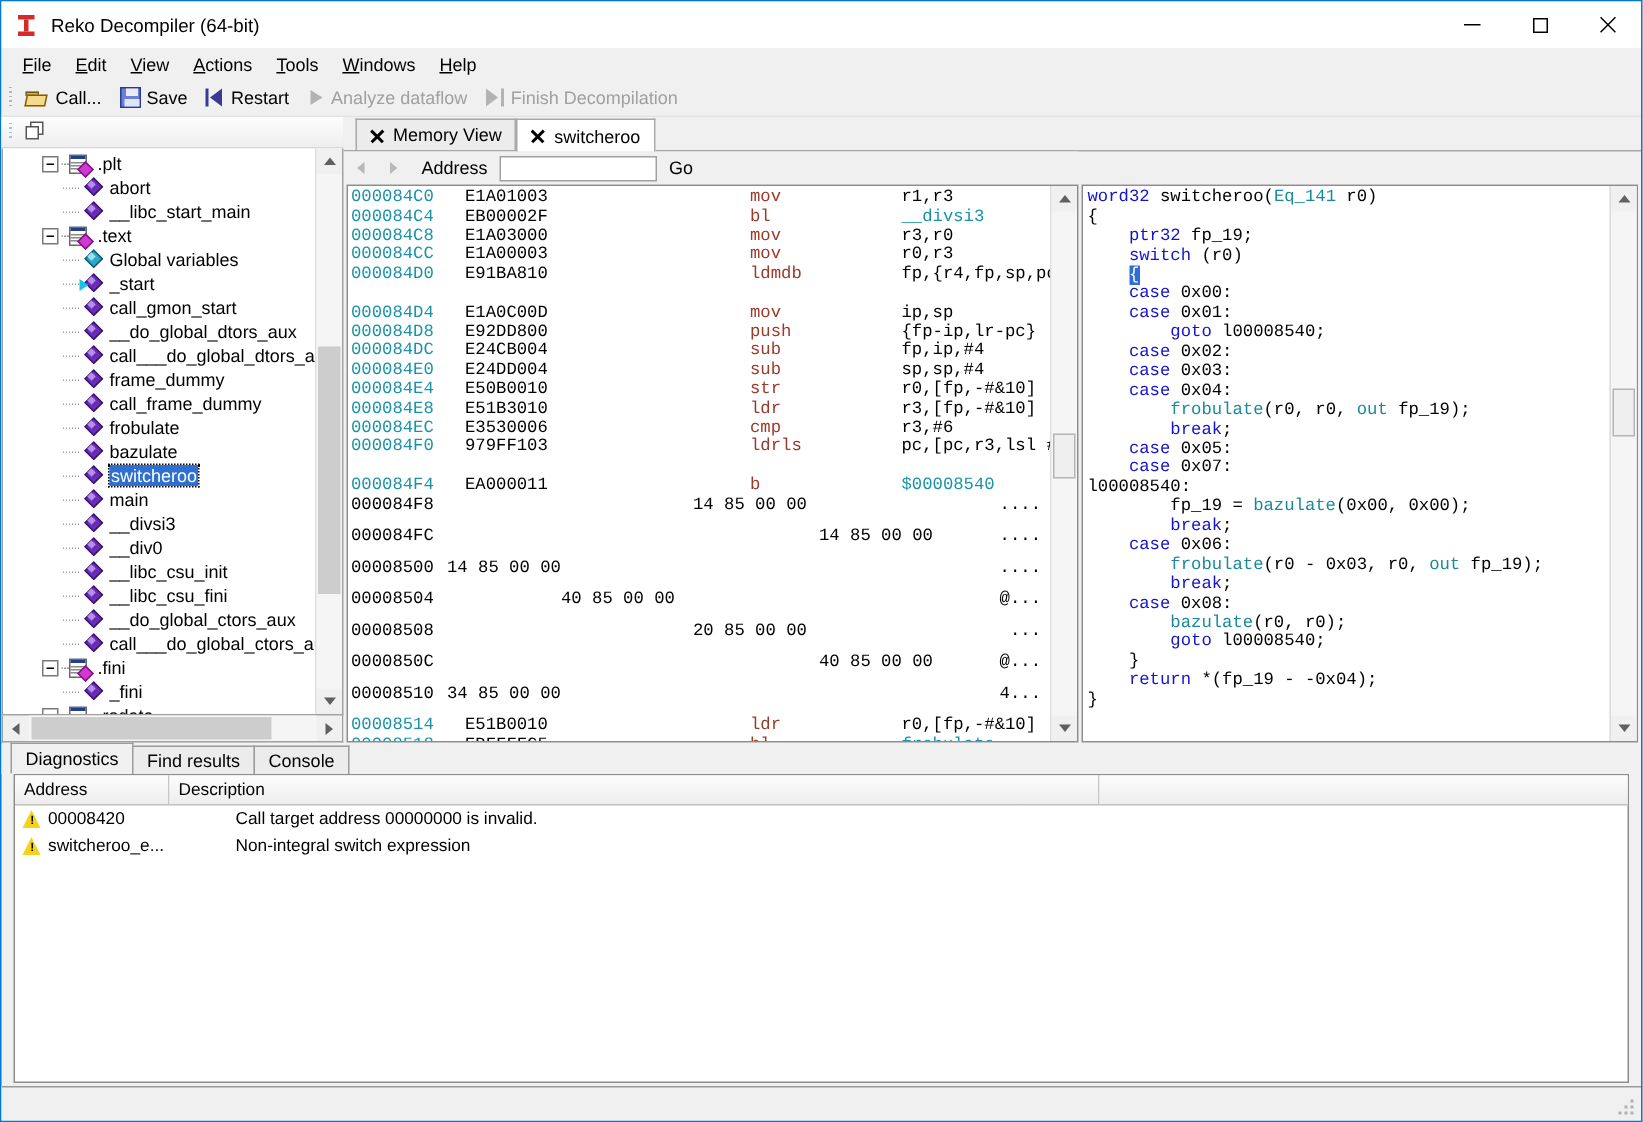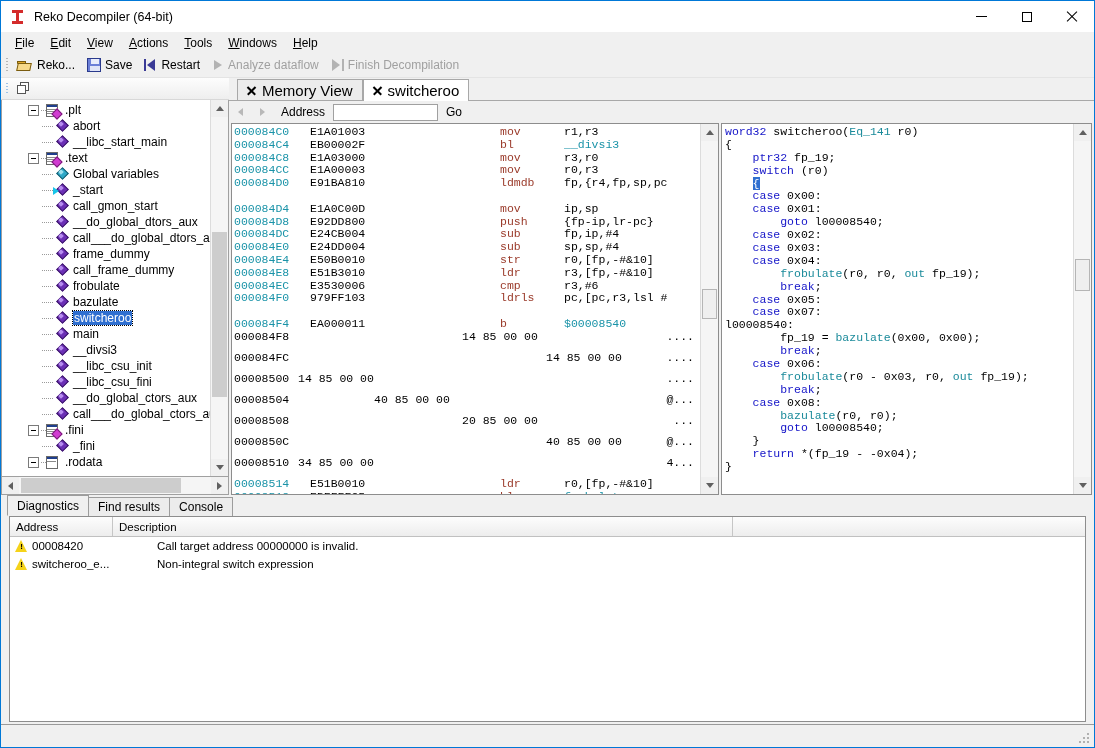--- a/index.html
+++ b/index.html
@@ -179,21 +179,21 @@
   .hsb-thumb{position:absolute;top:1px;bottom:1px;background:#cdcdcd;}
 
   
   .docs{flex:1 1 auto;display:flex;flex-direction:column;min-width:0;background:#f0f0f0;}
   .tabstrip{
     height:22px;display:flex;align-items:flex-end;padding-left:8px;flex:0 0 auto;
     border-bottom:1px solid #a8a8a8;background:#f0f0f0;
   }
   .dtab{
     display:flex;align-items:center;gap:6px;height:20px;padding:0 9px;
-    border:1px solid #a8a8a8;border-bottom:none;background:#ececec;font-size:15px;cursor:default;
+    border:1px solid #a8a8a8;border-bottom:none;background:#ececec;font-size:12px;cursor:default;
   }
   .dtab.active{background:#fff;border-color:#a8a8a8;position:relative;top:1px;height:21px;}
   .tab-x{position:relative;width:9px;height:9px;flex:0 0 auto;}
   .tab-x:before,.tab-x:after{content:"";position:absolute;left:-1px;top:4px;width:11px;height:1.6px;background:#000;}
   .tab-x:before{transform:rotate(45deg);}
   .tab-x:after{transform:rotate(-45deg);}
 
   .editors{flex:1 1 auto;display:flex;min-height:0;}
   .editor-left{flex:0 0 490px;display:flex;flex-direction:column;min-width:0;}
   .navbar{
@@ -214,21 +214,21 @@
   }
   .disasm{
     flex:1 1 auto;overflow:hidden;position:relative;background:#fff;
     font-family:"Liberation Mono",monospace;font-size:11.5px;line-height:12.8px;
     padding:2px 0 0 2px;white-space:pre;
   }
   .dline{display:flex;height:12.8px;align-items:flex-end;}
   .d-addr{color:#1a93a8;width:76px;flex:0 0 auto;}
   .d-bytes{color:#000;width:190px;flex:0 0 auto;}
   .d-mn{color:#9a3a2a;width:64px;flex:0 0 auto;}
-  .d-op{color:#000;flex:1 1 auto;}
+  .d-op{color:#000;flex:1 1 auto;margin-left:37px;}
   .d-op .sym{color:#1a93a8;}
   .d-blank{height:12.8px;}
   .dline.memrow{display:block;position:relative;height:21px;}
   .dline.memrow .m-addr{color:#000;position:absolute;left:0;}
   .dline.memrow .m-hex{color:#000;position:absolute;}
   .dline.memrow .m-asc{color:#000;position:absolute;right:6px;}
 
   .editor-right{flex:1 1 auto;display:flex;flex-direction:column;min-width:0;}
   .decomp-wrap{
     flex:1 1 auto;display:flex;min-height:0;border:1px solid #8d8d8d;background:#fff;margin:0 2px 0 2px;
@@ -321,21 +321,21 @@
       <div class="menu-item"><u>H</u>elp</div>
     </div>
 
   <div class="toolbar">
     <div class="tb-grip"></div>
     <div class="tb-btn">
       <span class="ic ic-open">
           <i class="f1"></i>
           <i class="f2"></i>
         </span>
-      <span>Reko...</span>
+      <span>Call...</span>
     </div>
     <div class="tb-btn">
       <span class="ic ic-save"></span>
       <span>Save</span>
     </div>
     <div class="tb-btn">
       <span class="ic ic-restart"></span>
       <span>Restart</span>
     </div>
     <div class="tb-btn disabled">
@@ -505,20 +505,29 @@
                 <span class="tlabel">main</span>
               </div>
               <div class="trow">
                 <span class="indent" style="width:36px"></span>
                 <span class="dots"></span>
                 <span class="ico-proc">
                   <i class="d"></i>
                   <i class="d2"></i>
                 </span>
                 <span class="tlabel">__divsi3</span>
+              </div>
+              <div class="trow">
+                <span class="indent" style="width:36px"></span>
+                <span class="dots"></span>
+                <span class="ico-proc">
+                  <i class="d"></i>
+                  <i class="d2"></i>
+                </span>
+                <span class="tlabel">__div0</span>
               </div>
               <div class="trow">
                 <span class="indent" style="width:36px"></span>
                 <span class="dots"></span>
                 <span class="ico-proc">
                   <i class="d"></i>
                   <i class="d2"></i>
                 </span>
                 <span class="tlabel">__libc_csu_init</span>
               </div>

